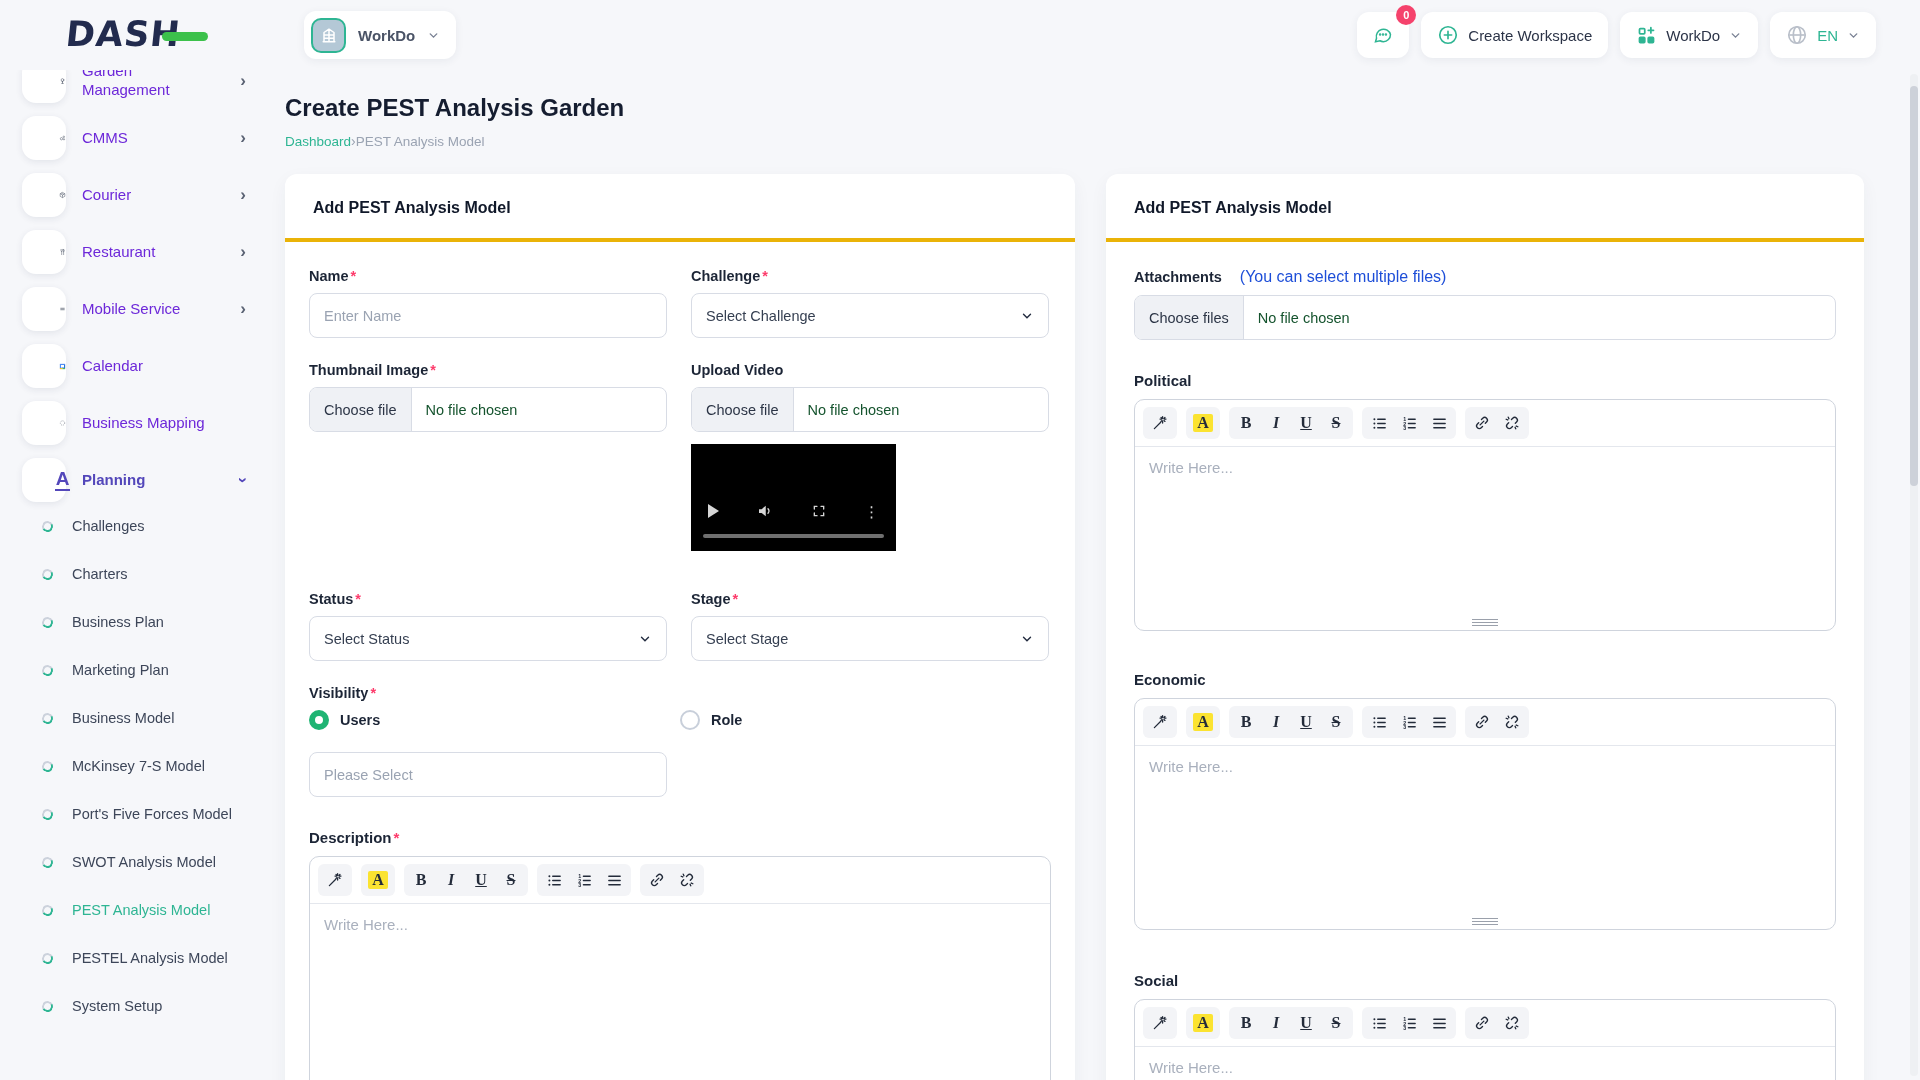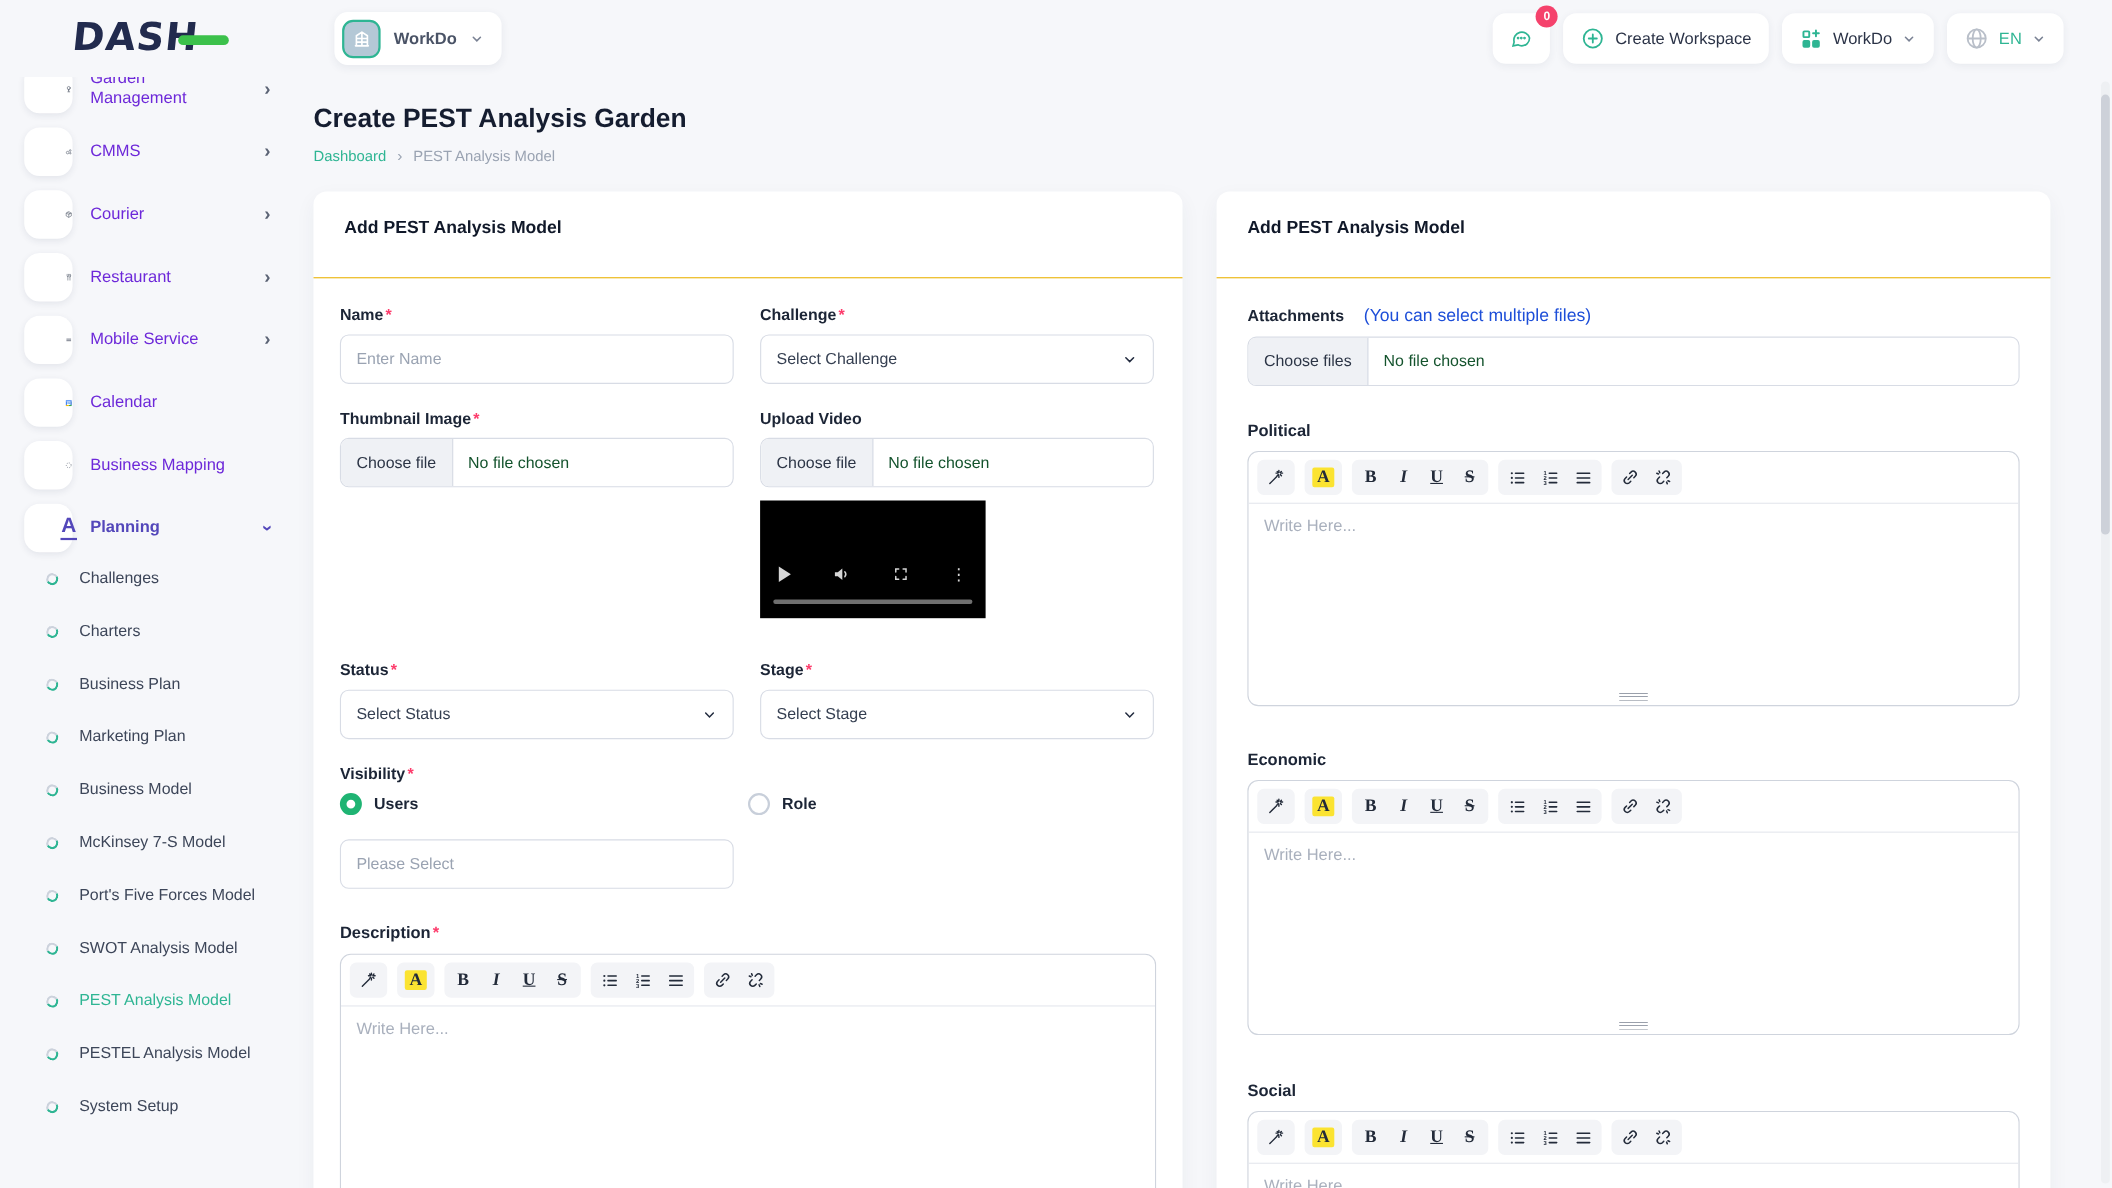--- a/index.html
+++ b/index.html
@@ -71,32 +71,32 @@
   .submenu { margin-top:10px; list-style:none; }
   .sub-item { display:flex; align-items:center; height:24px; margin-bottom:24px; cursor:pointer; }
   .sub-bullet {
     width:11px; height:11px; flex:none; border-radius:50%; margin-left:20px;
     border:2.5px solid; border-color:#ccd2dc #2eb593 #2eb593 #ccd2dc; transform:rotate(18deg);
   }
   .sub-label { margin-left:19px; font-size:14.5px; font-weight:500; color:#3d4659; }
   .sub-item.active .sub-label { color:#2eb593; }
   
   .page-title { font-size:24px; font-weight:600; color:#151d30; }
-  .breadcrumb { margin-top:11px; display:flex; align-items:center; gap:10px; font-size:13.5px; }
+  .breadcrumb { margin-top:11px; display:flex; align-items:center; font-size:13.5px; }
   .bc-link { color:#2eb593; cursor:pointer; }
   .bc-sep { color:#9aa3b2; font-size:14px; }
   .bc-current { color:#9aa3b2; }
   
   .cards { display:flex; gap:31px; margin-top:25px; align-items:flex-start; }
   .card {
     background:#fff; border-radius:12px; box-shadow:0 6px 18px rgba(40,52,80,.05);
   }
   .card-left { width:790px; min-height:920px; }
   .card-right { width:758px; min-height:920px; }
-  .card-header { padding:25px 28px 35px; font-size:16px; font-weight:700; color:#101829; border-bottom:1px solid #eab308; }
+  .card-header { padding:25px 28px 21px; font-size:16px; font-weight:700; color:#101829; border-bottom:4px solid #eab308; }
   .card-body { padding:26px 24px; }
   
   .frow { display:flex; gap:24px; margin-bottom:24px; }
   .fcol { width:358px; }
   .flabel { font-size:14.5px; font-weight:600; color:#1c2536; margin-bottom:9px; display:flex; gap:2px; }
   .req { color:#fd3b6b; font-weight:600; }
   .tinput {
     width:100%; height:45px; border:1px solid #d8dce5; border-radius:8px; background:#fff;
     padding:16px 14px; font-size:14.5px; color:#353f51; font-family:"Liberation Sans",sans-serif; outline:none;
   }

